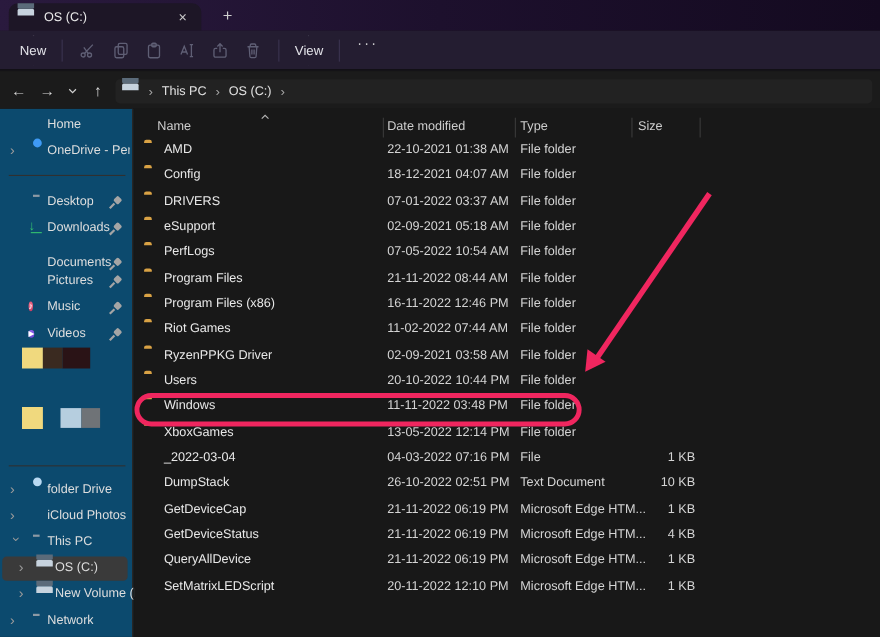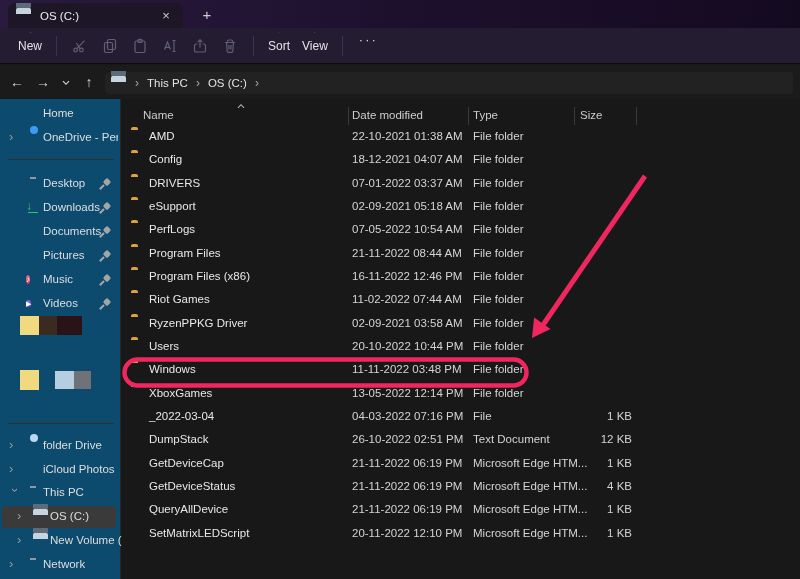--- a/index.html
+++ b/index.html
@@ -170,30 +170,20 @@
     </div>
     <div class="ticon">
       <svg width="16" height="16" viewBox="0 0 16 16" fill="none" stroke="#9aa0b8" stroke-width="1.2">
           <path d="M3 4.5h10M5.5 4.5V3.2A1.2 1.2 0 0 1 6.7 2h2.6a1.2 1.2 0 0 1 1.2 1.2v1.3"></path>
           <path d="M4.5 4.5l.7 8.8a1.2 1.2 0 0 0 1.2 1.1h3.2a1.2 1.2 0 0 0 1.2-1.1l.7-8.8"></path>
           <path d="M7 7v4.5M9 7v4.5"></path>
         </svg>
     </div>
     <div class="tsep"></div>
     <div class="tbtn">
-      <svg width="15" height="15" viewBox="0 0 16 16" fill="none" stroke="#aeb6d6" stroke-width="1.3">
-          <path d="M5 13V3.2M5 3.2 2.8 5.7M5 3.2l2.2 2.5"></path>
-          <path d="M11 3v9.8M11 12.8l-2.2-2.5M11 12.8l2.2-2.5"></path>
-        </svg>
-      <span>Sort</span>
-      <svg class="chev" width="9" height="6" viewBox="0 0 9 8" fill="none" stroke="#b9b9c4" stroke-width="1.2">
-          <path d="M1 2.5L4.5 6 8 2.5"></path>
-        </svg>
-    </div>
-    <div class="tbtn">
       <svg width="15" height="15" viewBox="0 0 16 16" fill="none" stroke="#c9cdda" stroke-width="1.3">
           <path d="M2 4.5h12M2 8h12M2 11.5h12"></path>
         </svg>
       <span>View</span>
       <svg class="chev" width="9" height="6" viewBox="0 0 9 8" fill="none" stroke="#b9b9c4" stroke-width="1.2">
           <path d="M1 2.5L4.5 6 8 2.5"></path>
         </svg>
     </div>
     <div class="tsep"></div>
     <div class="tbtn" id="btn-more">···</div>
@@ -248,21 +238,21 @@
     <span class="sv-label">Desktop</span>
   <span class="pin"></span>
         </div>
         <div class="side-item" style="top: 98px;">
     <span class="hl"></span>
 
     <span class="sv-icon"><span class="i-down">↓</span></span>
     <span class="sv-label">Downloads</span>
   <span class="pin"></span>
         </div>
-        <div class="side-item" style="top: 122px; text-decoration: underline;">
+        <div class="side-item" style="top: 130px; text-decoration: underline;">
     <span class="hl"></span>
 
     <span class="sv-icon"><span class="i-doc"></span></span>
     <span class="sv-label">Documents</span>
   <span class="pin"></span>
         </div>
         <div class="side-item" style="top: 146px;">
     <span class="hl"></span>
 
     <span class="sv-icon"><span class="i-pic"></span></span>
@@ -425,21 +415,21 @@
     <span class="f-name">_2022-03-04</span>
     <span class="f-date">04-03-2022 07:16 PM</span>
     <span class="f-type">File</span>
     <span class="f-size">1 KB</span>
   </div>
           <div class="file-row">
     <span class="f-icon"><span class="fi-textdoc"></span></span>
     <span class="f-name">DumpStack</span>
     <span class="f-date">26-10-2022 02:51 PM</span>
     <span class="f-type">Text Document</span>
-    <span class="f-size">12 KB</span>
+    <span class="f-size">10 KB</span>
   </div>
           <div class="file-row">
     <span class="f-icon"><span class="fi-edge"></span></span>
     <span class="f-name">GetDeviceCap</span>
     <span class="f-date">21-11-2022 06:19 PM</span>
     <span class="f-type">Microsoft Edge HTM...</span>
     <span class="f-size">1 KB</span>
   </div>
           <div class="file-row">
     <span class="f-icon"><span class="fi-edge"></span></span>

